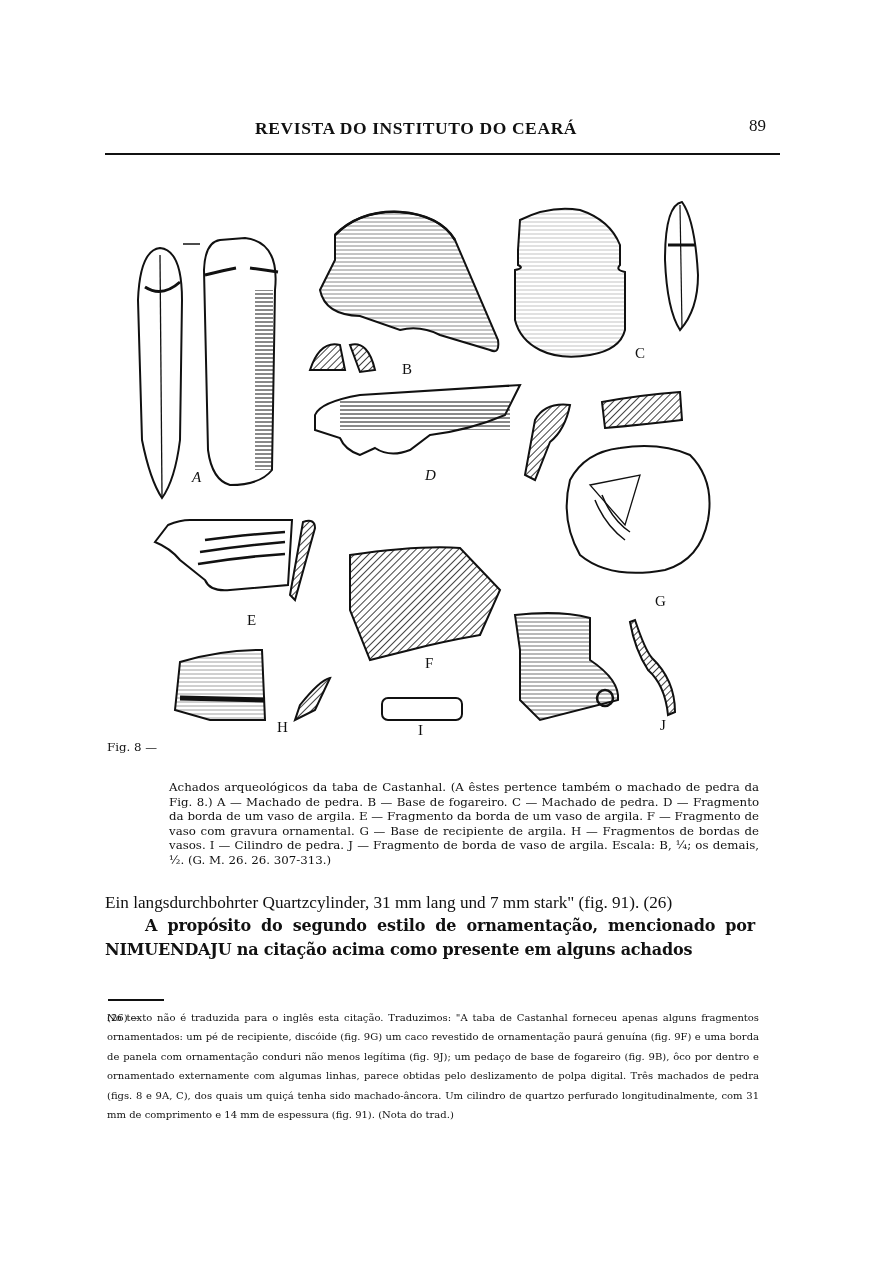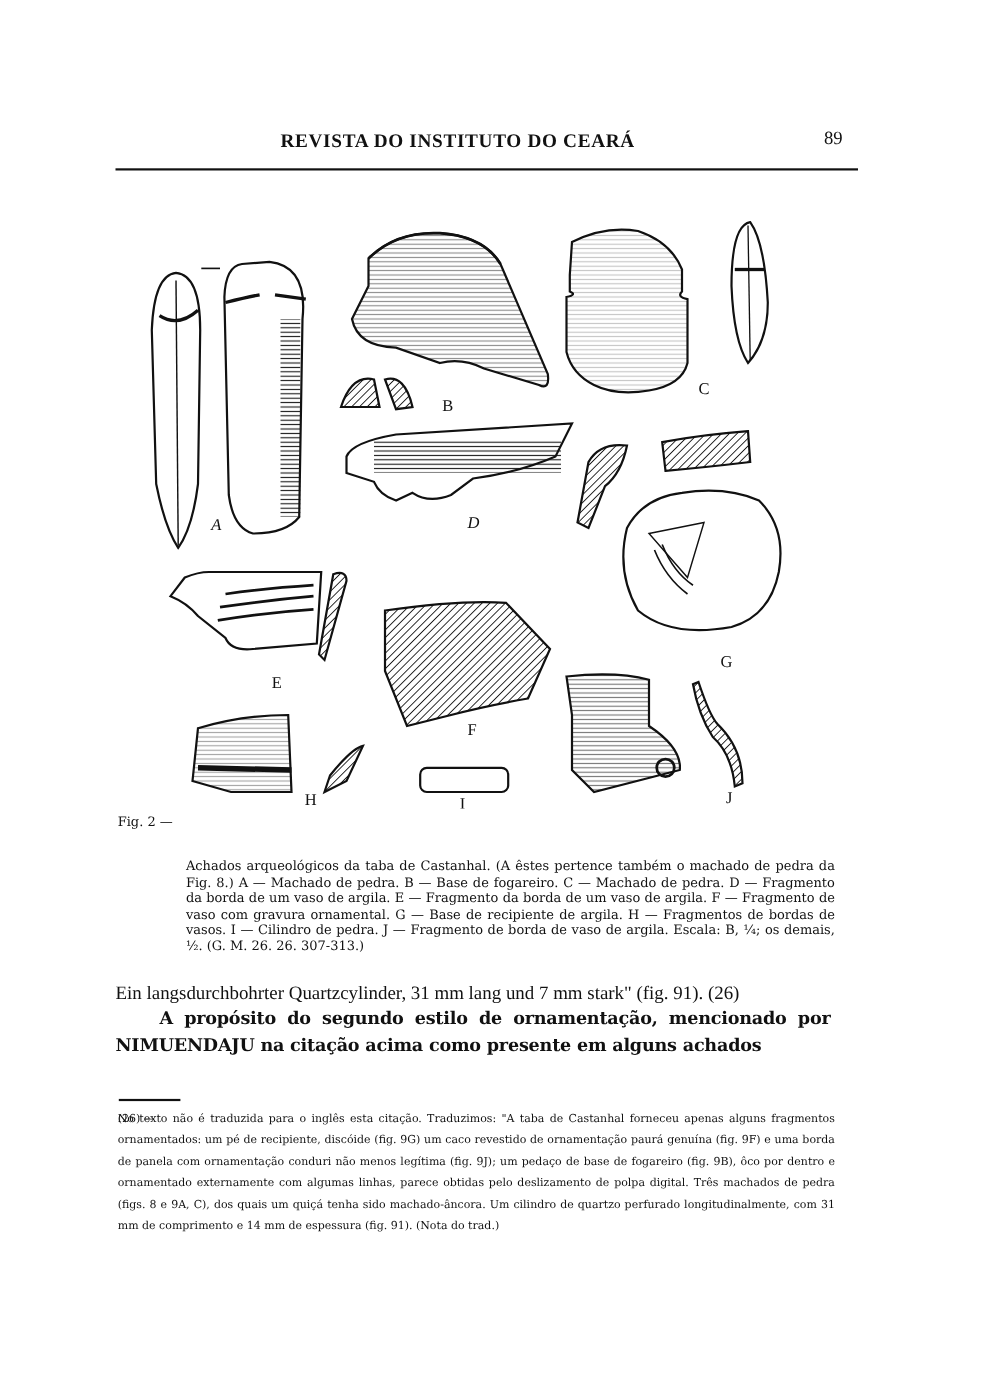--- a/index.html
+++ b/index.html
@@ -111,21 +111,21 @@
     <g>
       <path d="M395 435 Q440 430 470 438 L470 480 Q500 500 498 520 L420 540 L400 520 L400 470 Z" fill="url(#hlines)" fill-opacity="0.6"></path>
       <circle cx="485" cy="518" r="8" stroke-width="2.5"></circle>
       <path d="M515 440 Q525 470 532 478 Q555 500 555 532 L548 535 Q545 505 528 490 Q515 470 510 442 Z" fill="url(#hatch)"></path>
       <text x="540" y="550" class="lbl" fill="#111" stroke="none" font-size="14">J</text>
     </g>
   </svg>
 </div>
 
 <div class="caption">
-  <span class="lead">Fig. 2 —</span>
+  <span class="lead">Fig. 8 —</span>
   <div class="body">Achados arqueológicos da taba de Castanhal. (A êstes pertence também o machado de pedra da Fig. 8.) A — Machado de pedra. B — Base de fogareiro. C — Machado de pedra. D — Fragmento da borda de um vaso de argila. E — Fragmento da borda de um vaso de argila. F — Fragmento de vaso com gravura ornamental. G — Base de recipiente de argila. H — Fragmentos de bordas de vasos. I — Cilindro de pedra. J — Fragmento de borda de vaso de argila. Escala: B, ¼; os demais, ½. (G. M. 26. 26. 307-313.)</div>
 </div>
 
 <div class="main">
   <p>Ein langsdurchbohrter Quartzcylinder, 31 mm lang und 7 mm stark" (fig. 91). (26)</p>
   <p class="p2">A propósito do segundo estilo de ornamentação, mencionado por NIMUENDAJU na citação acima como presente em alguns achados</p>
 </div>
 
 <div class="fnrule"></div>
 

